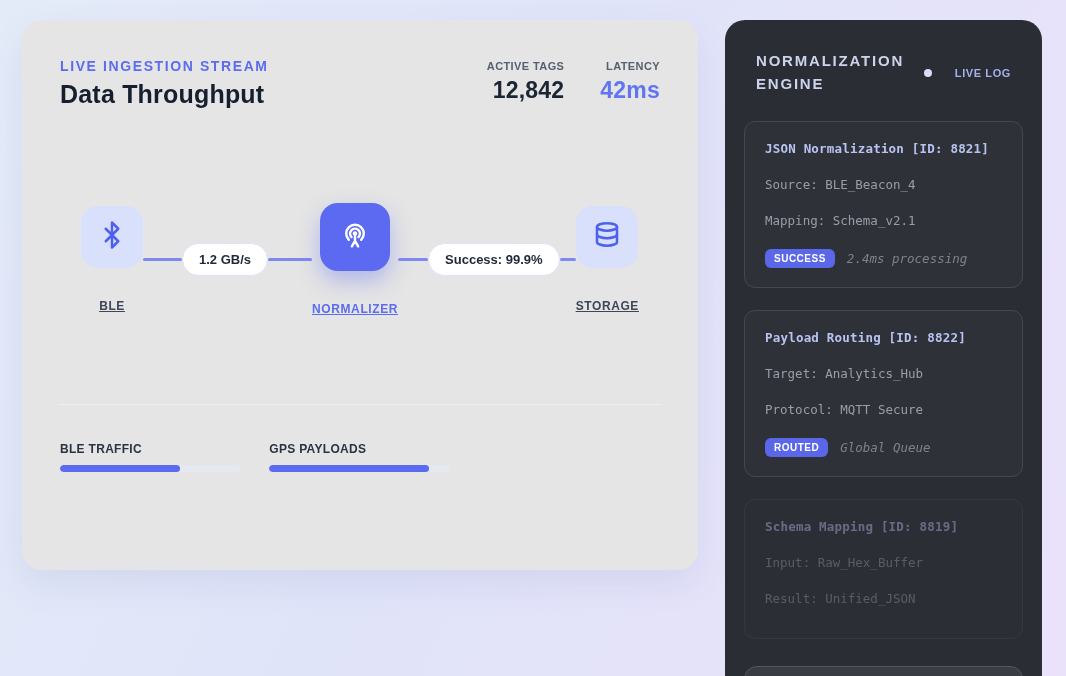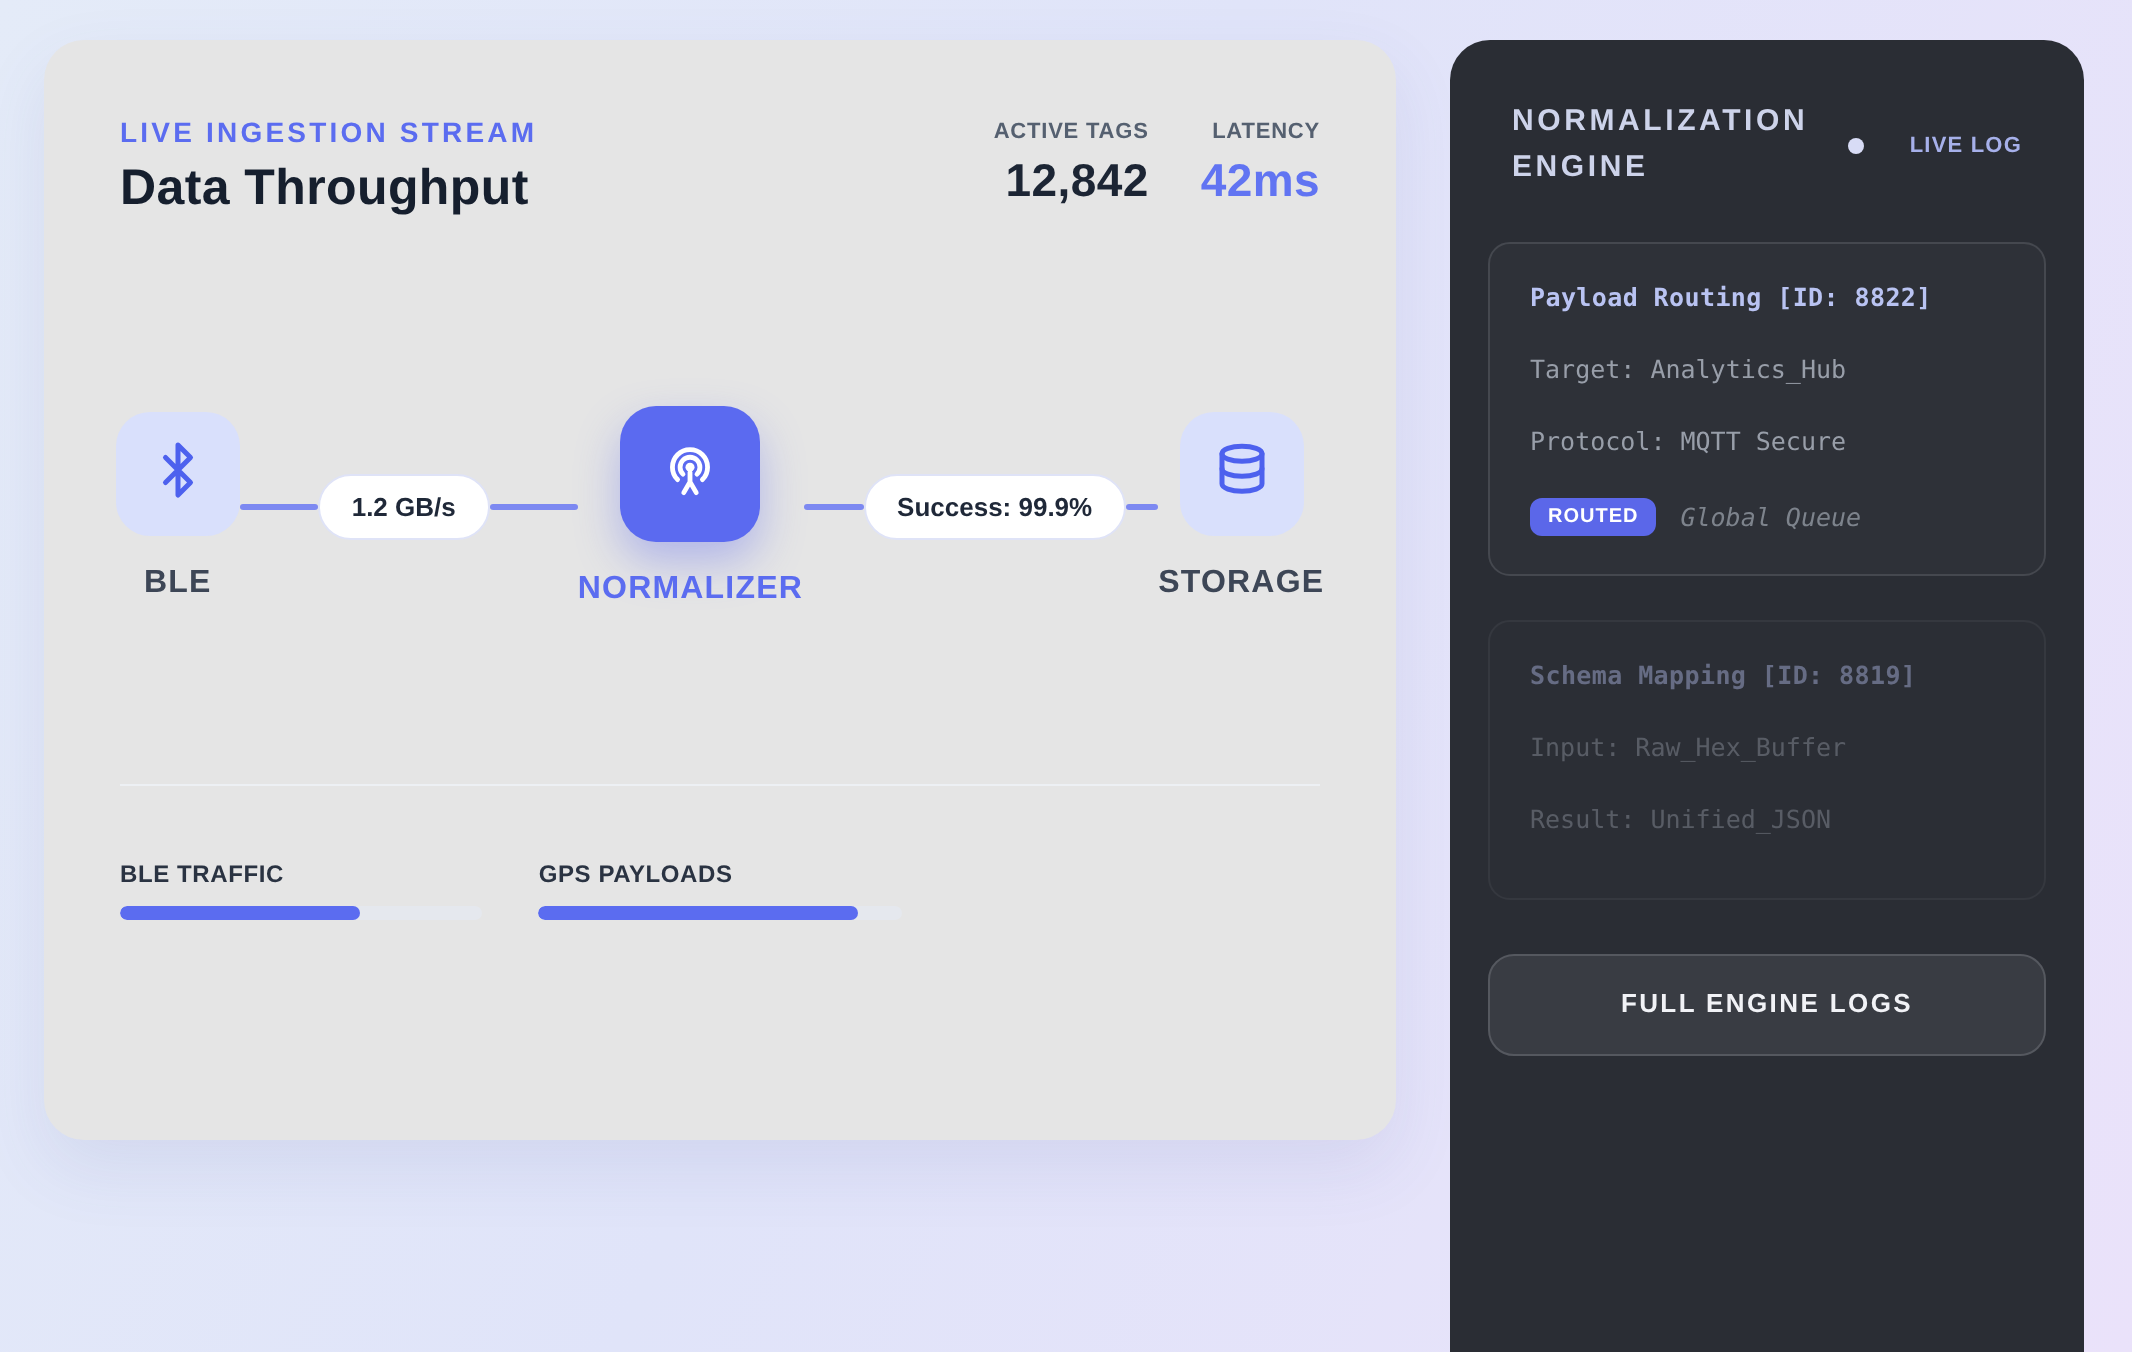--- a/index.html
+++ b/index.html
@@ -20,21 +20,21 @@
   }
   .card-header {
     display: flex; justify-content: space-between; align-items: flex-start;
     padding: 38px 38px 0 38px;
   }
   .eyebrow {
     color: #5b6cf0; font-size: 14px; font-weight: 700;
     letter-spacing: 1.6px; margin-bottom: 6px;
   }
   .card-title { color: #161f2e; font-size: 25px; font-weight: 700; letter-spacing: 0.2px; }
-  .stats { display: flex; gap: 26px; padding-top: 2px; }
+  .stats { display: flex; gap: 36px; padding-top: 2px; }
   .stat { text-align: right; }
   .stat-label {
     color: #556070; font-size: 11px; font-weight: 700;
     letter-spacing: 0.4px; margin-bottom: 5px;
   }
   .stat-value { font-size: 23px; font-weight: 700; letter-spacing: 0.2px; }
   .stat-value.dark { color: #1c2534; }
   .stat-value.accent { color: #6174f2; }
 
   
@@ -47,22 +47,22 @@
     width: 62px; height: 62px; border-radius: 17px;
     display: flex; align-items: center; justify-content: center;
   }
   .node.light { background: #d9e0fc; }
   .node.solid {
     width: 70px; height: 68px; border-radius: 18px;
     background: #5b6af0;
     box-shadow: 0 10px 22px rgba(91, 106, 240, 0.38);
   }
   .node-label {
-    margin-top: 15px; font-size: 16px; font-weight: 700;
-    letter-spacing: 0.6px; color: #3d4656;
+    margin-top: 31px; font-size: 12px; font-weight: 700;
+    letter-spacing: 0.6px; color: #3d4656; text-decoration: underline;
   }
   .node-label.accent { color: #5b6cf0; }
   .link { height: 3px; background: #7d89f1; border-radius: 2px; }
   .link.l1 { width: 39px; } .link.l2 { width: 44px; }
   .link.l3 { width: 30px; } .link.l4 { width: 16px; }
   .flow-pill {
     background: #ffffff; border: 1.5px solid #dfe3f7; border-radius: 999px;
     padding: 8px 16px; font-size: 13px; font-weight: 700; color: #1f2838;
     white-space: nowrap;
   }
@@ -220,20 +220,29 @@
     <div class="panel-title">
       <div>NORMALIZATION</div>
       <div>ENGINE</div>
     </div>
     <div class="live-log">
       <div class="live-dot"></div>
       <div class="live-label">LIVE LOG</div>
     </div>
   </div>
 
+  <div class="log-card">
+    <div class="log-title">JSON Normalization [ID: 8821]</div>
+    <div class="log-line">Source: BLE_Beacon_4</div>
+    <div class="log-line">Mapping: Schema_v2.1</div>
+    <div class="log-status">
+      <span class="log-badge">SUCCESS</span>
+      <span class="log-note">2.4ms processing</span>
+    </div>
+  </div>
 
   <div class="log-card">
     <div class="log-title">Payload Routing [ID: 8822]</div>
     <div class="log-line">Target: Analytics_Hub</div>
     <div class="log-line">Protocol: MQTT Secure</div>
     <div class="log-status">
       <span class="log-badge">ROUTED</span>
       <span class="log-note">Global Queue</span>
     </div>
   </div>

